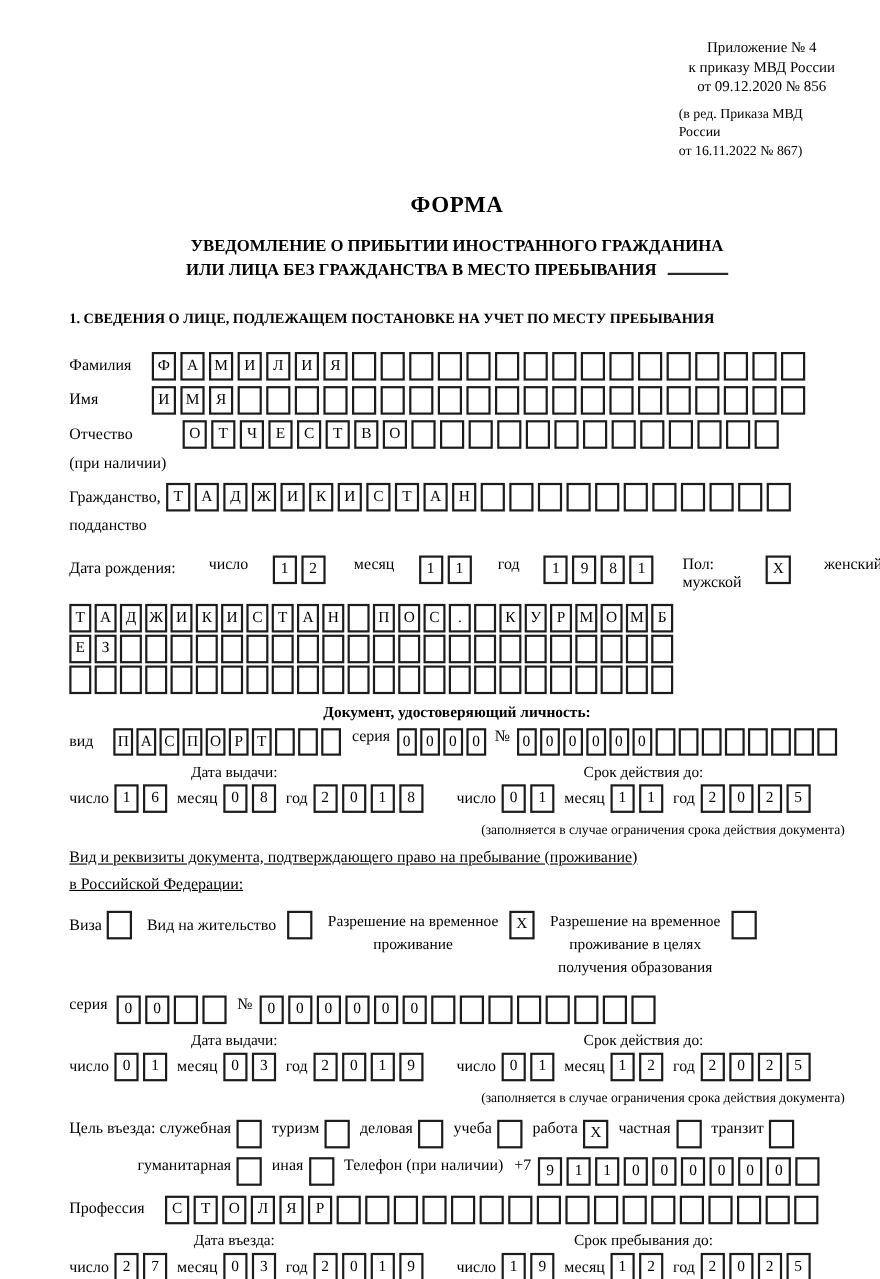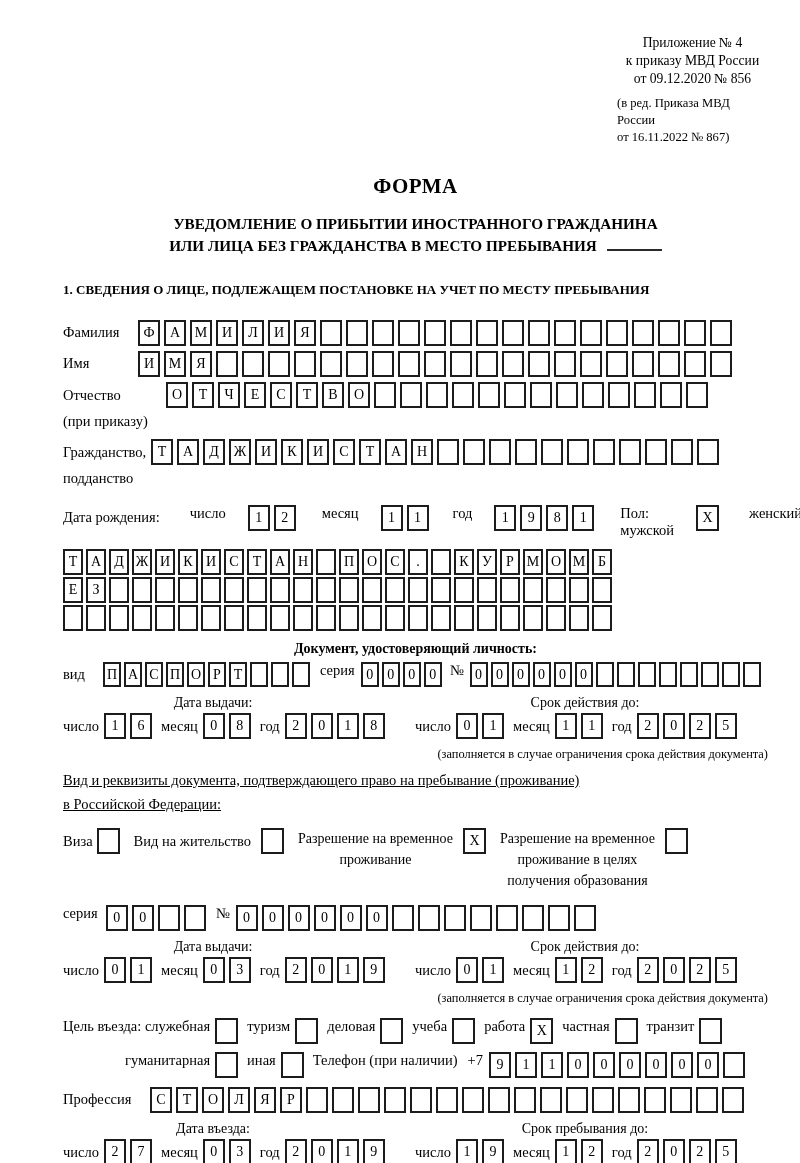--- a/index.html
+++ b/index.html
@@ -137,21 +137,21 @@
         <span class="cell">&nbsp;</span>
         <span class="cell">&nbsp;</span>
         <span class="cell">&nbsp;</span>
         <span class="cell">&nbsp;</span>
       </span>
   </div>
 
   <div class="frow top">
     <div class="stack w103">
       <div>Отчество</div>
-      <div>(при приказу)</div>
+      <div>(при наличии)</div>
     </div>
     <span class="cellrow">
         <span class="cell">О</span>
         <span class="cell">Т</span>
         <span class="cell">Ч</span>
         <span class="cell">Е</span>
         <span class="cell">С</span>
         <span class="cell">Т</span>
         <span class="cell">В</span>
         <span class="cell">О</span>

